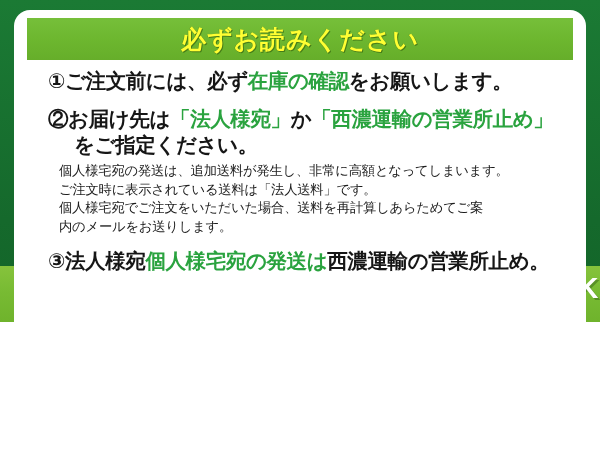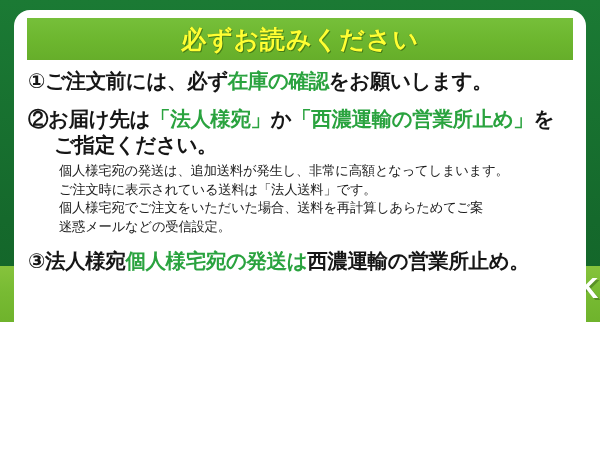--- a/index.html
+++ b/index.html
@@ -104,20 +104,21 @@
 
   .item { margin-bottom: 3px; }
 
   .item-head {
     font-size: 20.5px;
     font-weight: bold;
     color: #161616;
     line-height: 1.28;
     letter-spacing: -0.4px;
     white-space: nowrap;
+    margin-left: 20px;
   }
 
   .item-head.wrapped {
     white-space: normal;
     text-indent: 0;
     padding-left: 26px;
   }
   .item-head.wrapped > .num {
     margin-left: -26px;
   }
@@ -158,21 +159,21 @@
         </div>
       </div>
 
       <div class="item item-2">
         <div class="item-head wrapped">
           <span class="num">②</span><span>お届け先は</span><span class="hl">「法人様宛」</span><span>か</span><span class="hl">「西濃運輸の営業所止め」</span><span>をご指定ください。</span>
         </div>
         <div class="item-sub">個人様宅宛の発送は、追加送料が発生し、非常に高額となってしまいます。
 ご注文時に表示されている送料は「法人送料」です。
 個人様宅宛でご注文をいただいた場合、送料を再計算しあらためてご案
-迷惑メールなどの受信設定。</div>
+内のメールをお送りします。</div>
       </div>
 
       <div class="item item-3">
         <div class="item-head">
           <span class="num">③</span><span>法人様宛</span><span class="hl">個人様宅宛の発送は</span><span>西濃運輸の営業所止め。</span>
         </div>
       </div>
 
     </div>
   </div>

